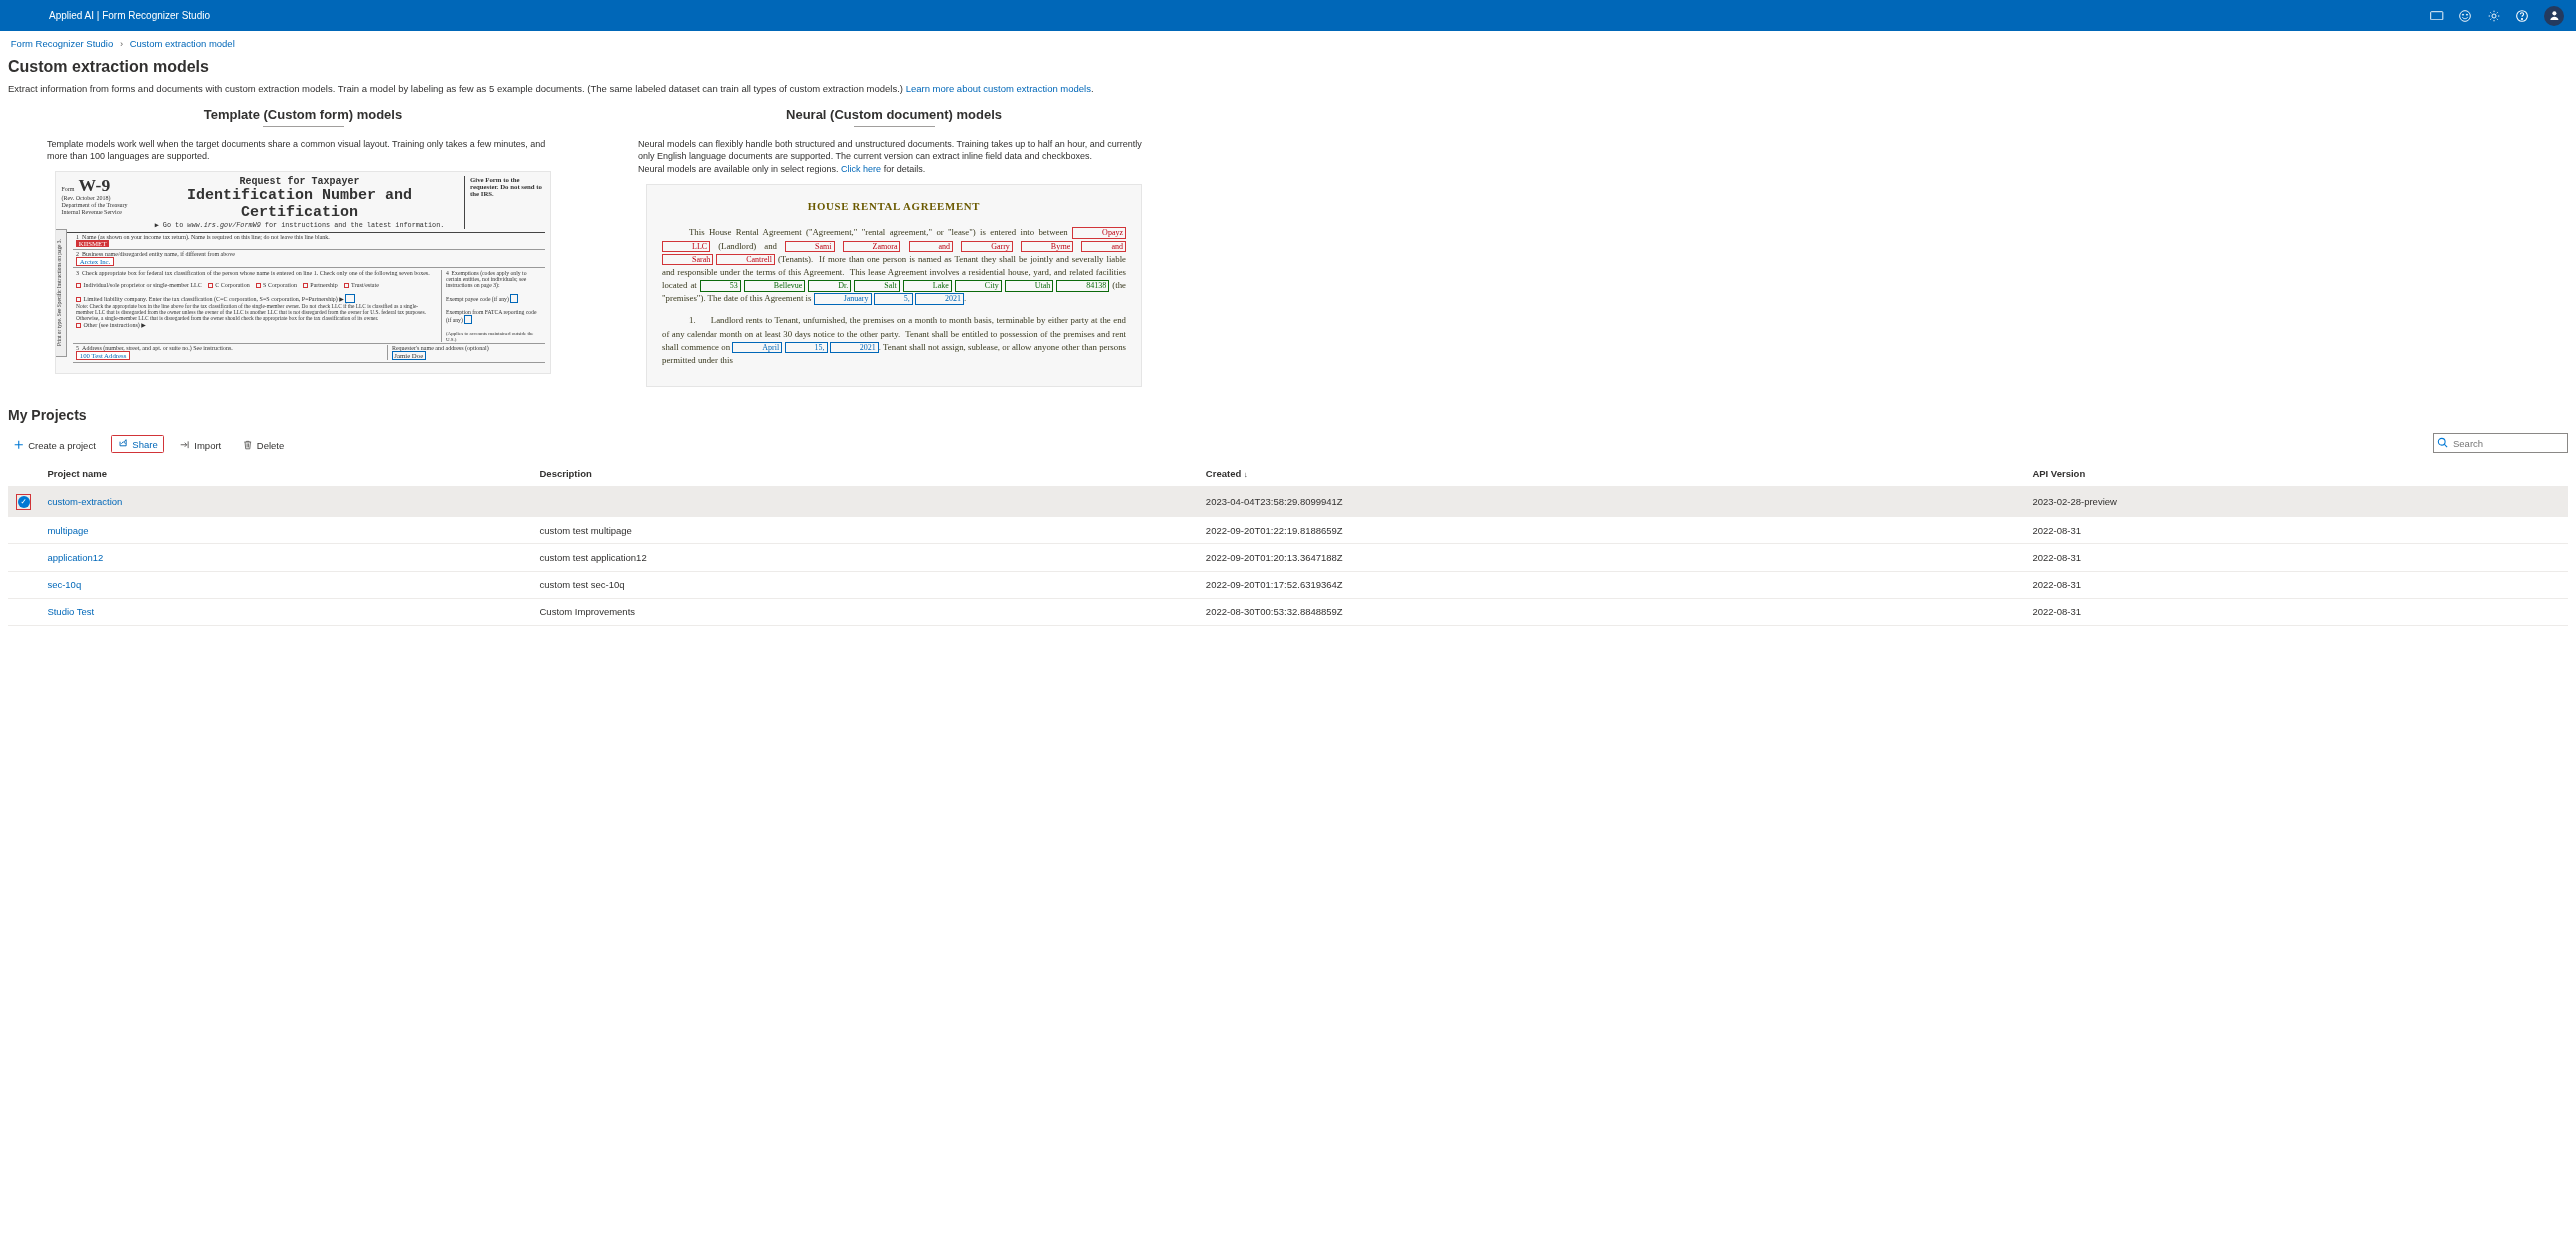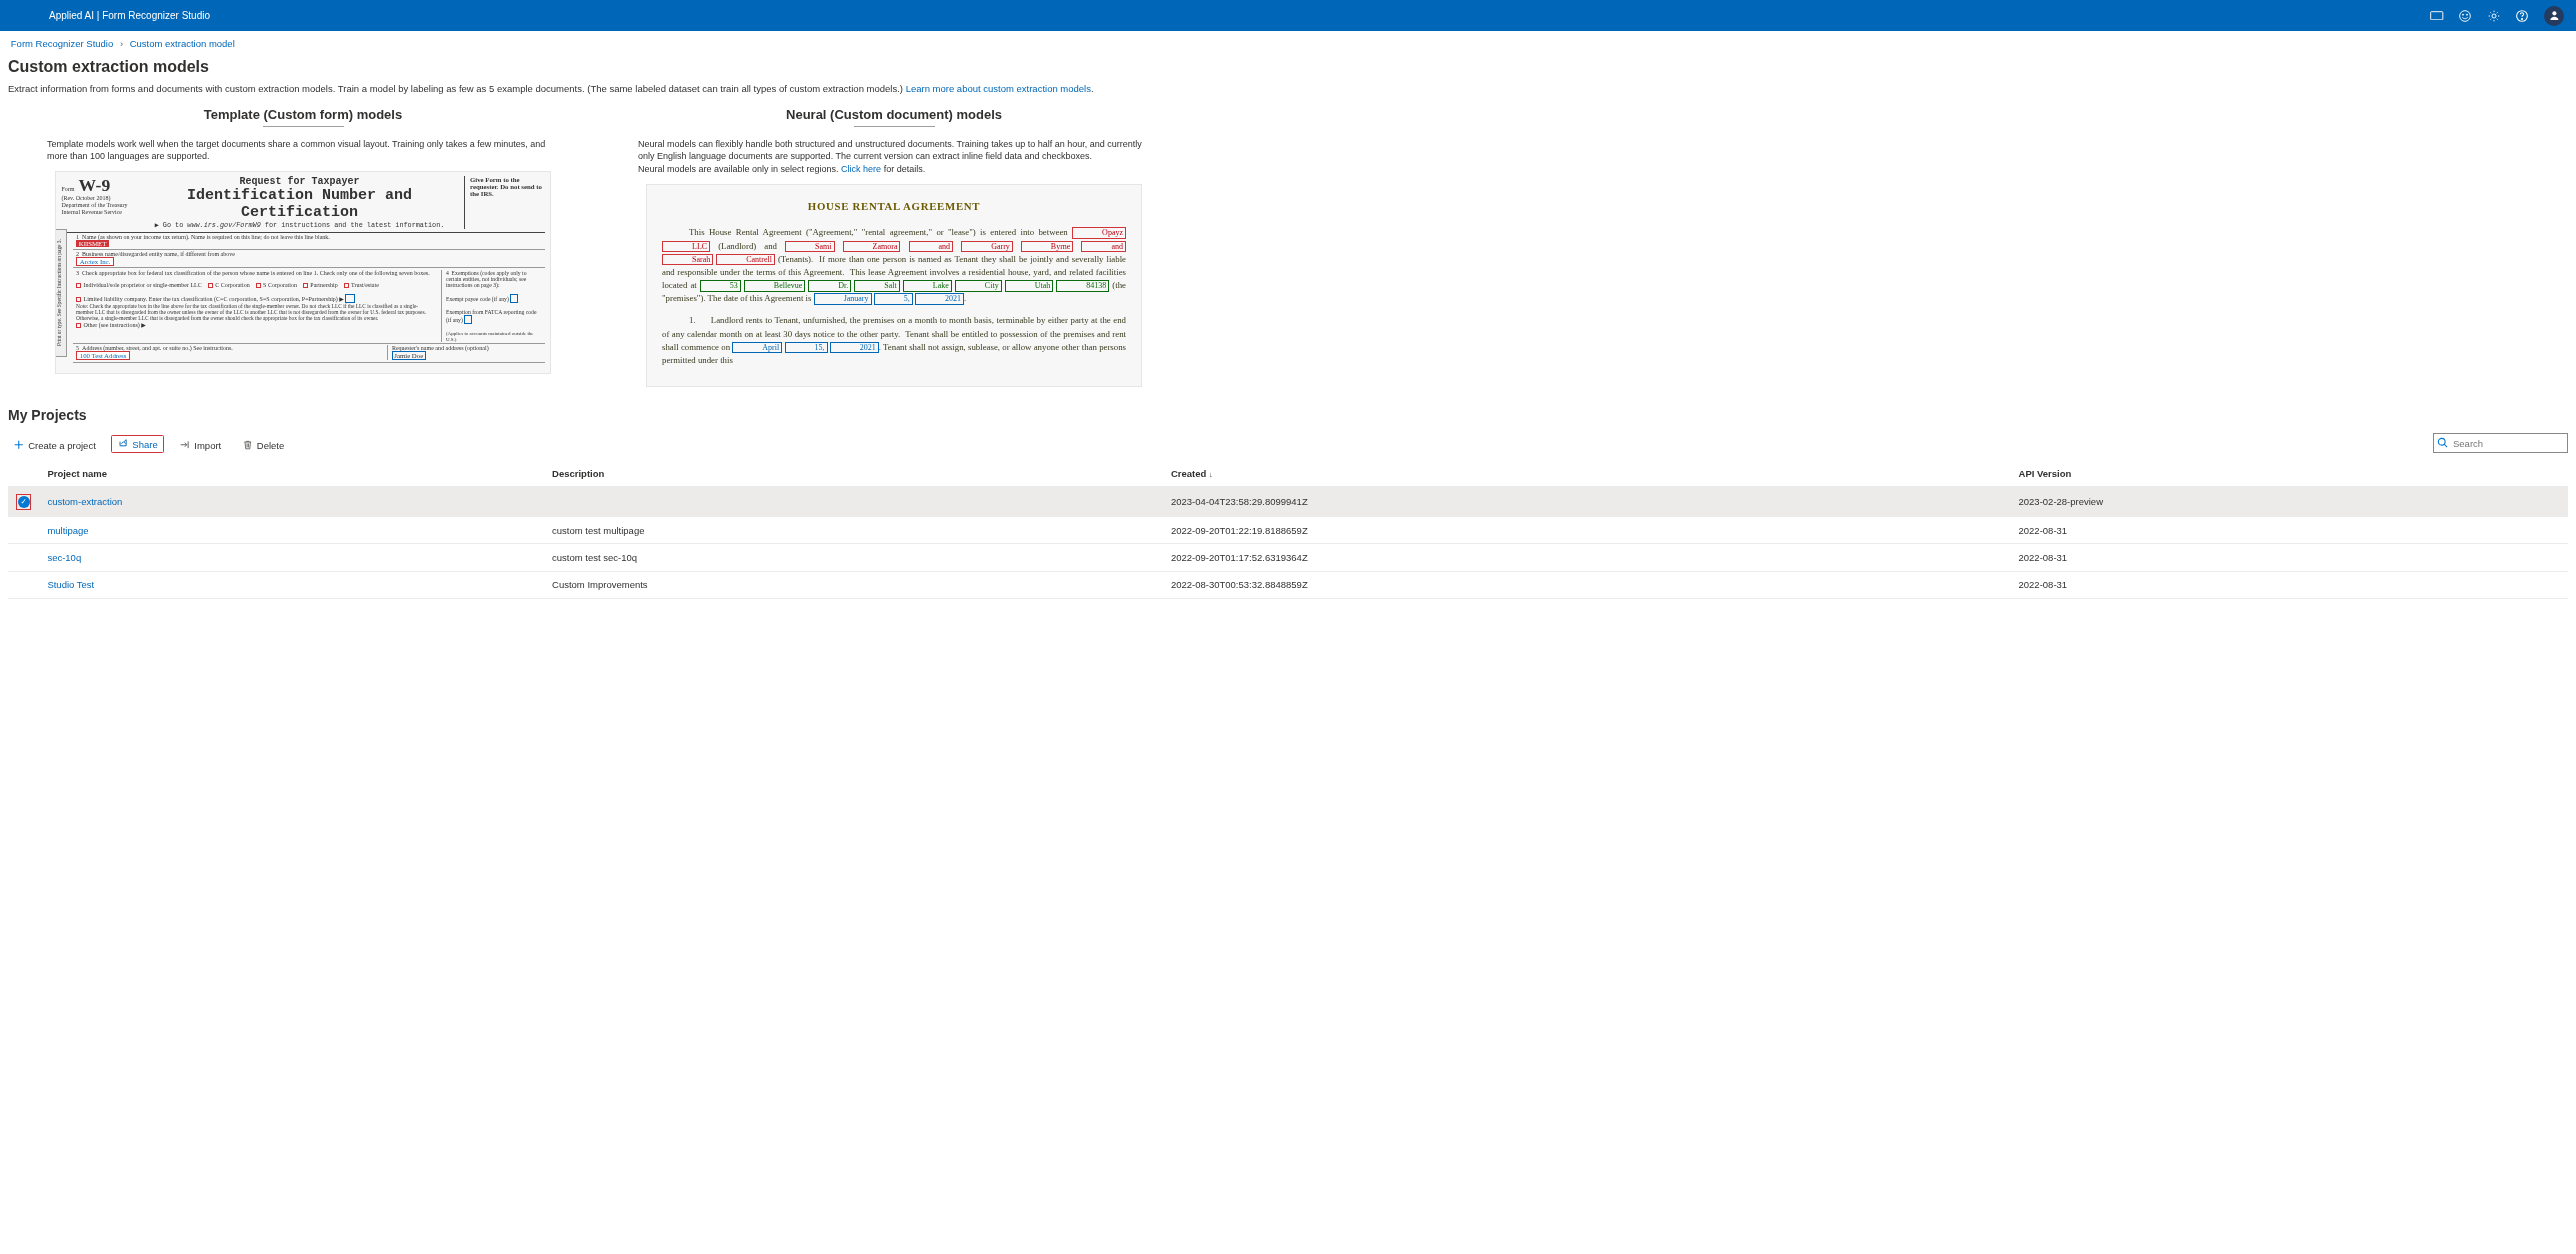--- a/index.html
+++ b/index.html
@@ -276,20 +276,27 @@
           </tr>
           <tr>
             <td class="checkcol"><span class="check hidden">✓</span></td>
             <td><a href="#">multipage</a></td>
             <td>custom test multipage</td>
             <td>2022-09-20T01:22:19.8188659Z</td>
             <td>2022-08-31</td>
           </tr>
           <tr>
             <td class="checkcol"><span class="check hidden">✓</span></td>
+            <td><a href="#">application12</a></td>
+            <td>custom test application12</td>
+            <td>2022-09-20T01:20:13.3647188Z</td>
+            <td>2022-08-31</td>
+          </tr>
+          <tr>
+            <td class="checkcol"><span class="check hidden">✓</span></td>
             <td><a href="#">sec-10q</a></td>
             <td>custom test sec-10q</td>
             <td>2022-09-20T01:17:52.6319364Z</td>
             <td>2022-08-31</td>
           </tr>
           <tr>
             <td class="checkcol"><span class="check hidden">✓</span></td>
             <td><a href="#">Studio Test</a></td>
             <td>Custom Improvements</td>
             <td>2022-08-30T00:53:32.8848859Z</td>

